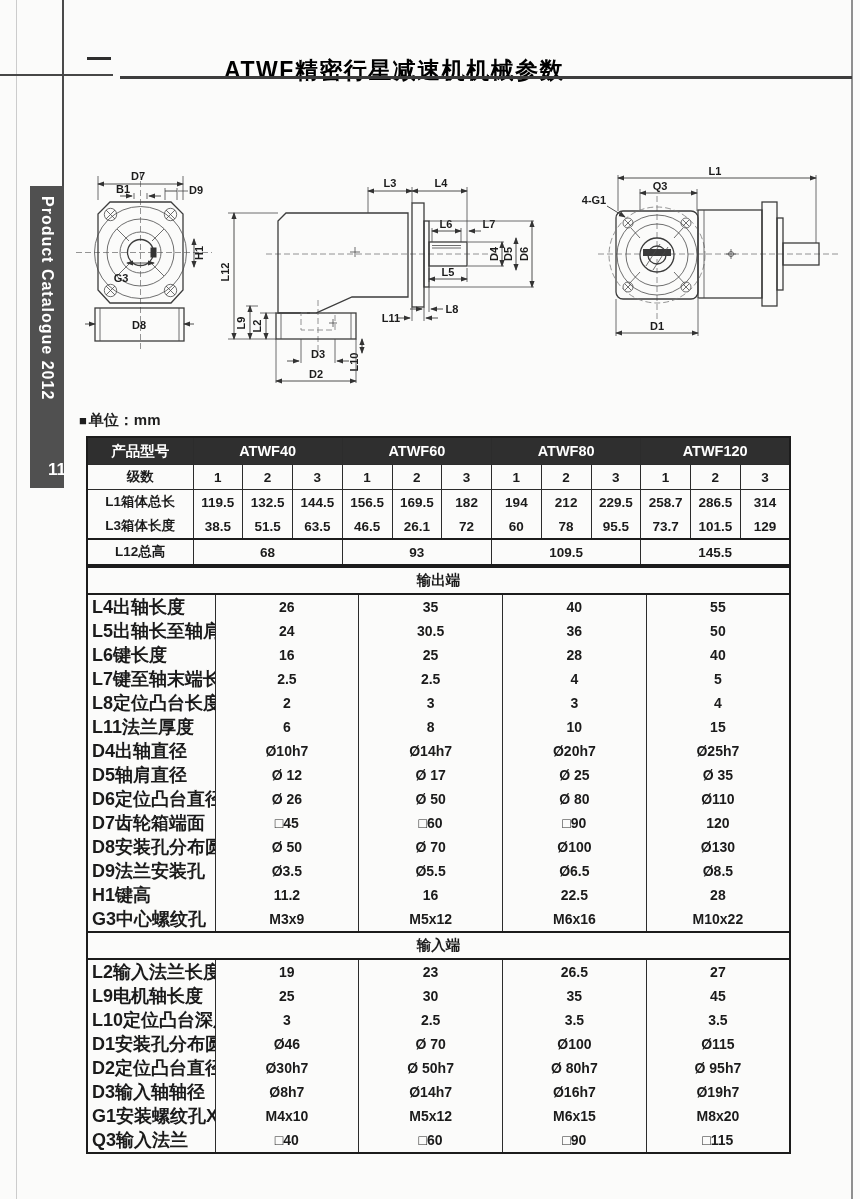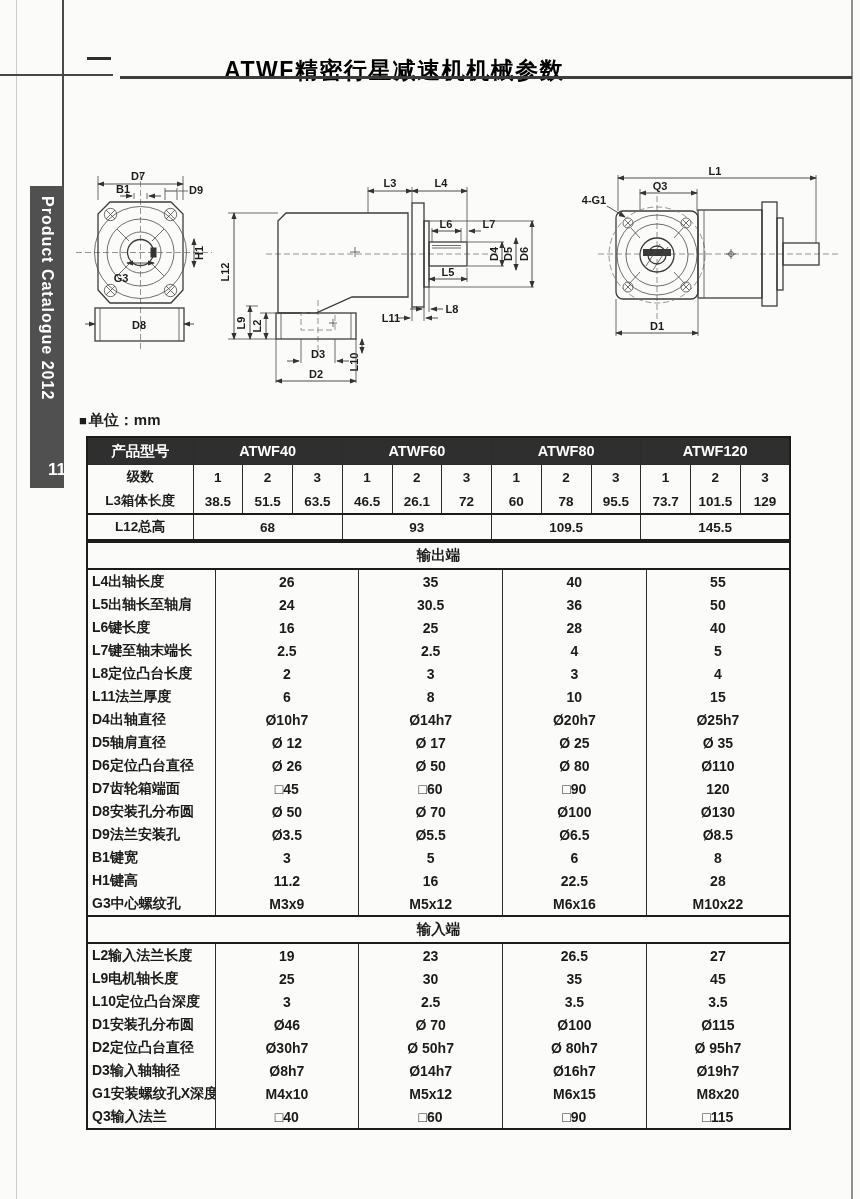--- a/index.html
+++ b/index.html
@@ -46,21 +46,21 @@
   table.spec{border-collapse:collapse;width:703px;table-layout:fixed;
     font-weight:bold;color:#1b1b1b;}
   table.spec td{border-left:1.4px solid #2c2c2c;border-right:1.4px solid #2c2c2c;
     padding:0;text-align:center;font-size:13.5px;height:24px;overflow:hidden;white-space:nowrap;}
   #top-table{border:2.4px solid #1c1c1c;}
   #top-table tr.model-row td{background:#2f2f2f;color:#ffffff;font-size:14.5px;height:26px;}
   #top-table tr.rule-top td{border-top:1.4px solid #2c2c2c;}
   #top-table tr.rule-thick td{border-top:2px solid #1c1c1c;}
   #bot-table{border:2.4px solid #1c1c1c;border-top:none;}
   #bot-table td{font-size:14px;height:23px;}
-  #bot-table td.lab{text-align:left;padding-left:4px;font-size:14px;}
+  #bot-table td.lab{text-align:left;padding-left:4px;font-size:18px;}
   #bot-table tr.sec-row td{border-top:2.4px solid #1c1c1c;border-bottom:2.4px solid #1c1c1c;
     height:25px;font-size:14.5px;text-align:center;}
 </style>
 </head>
 <body>
 
 <div id="page-left-edge" class="vline"></div>
 <div id="page-right-edge" class="vline"></div>
 <div id="title-vline" class="vline"></div>
 <div id="left-rule" class="hline-el"></div>
@@ -323,20 +323,35 @@
           <td class="">1</td>
           <td class="">2</td>
           <td class="">3</td>
           <td class="">1</td>
           <td class="">2</td>
           <td class="">3</td>
           <td class="">1</td>
           <td class="">2</td>
           <td class="">3</td>
         </tr>
+        <tr class="rule-top">
+          <td class="lab">L1箱体总长</td>
+          <td class="">119.5</td>
+          <td class="">132.5</td>
+          <td class="">144.5</td>
+          <td class="">156.5</td>
+          <td class="">169.5</td>
+          <td class="">182</td>
+          <td class="">194</td>
+          <td class="">212</td>
+          <td class="">229.5</td>
+          <td class="">258.7</td>
+          <td class="">286.5</td>
+          <td class="">314</td>
+        </tr>
         <tr class="">
           <td class="lab">L3箱体长度</td>
           <td class="">38.5</td>
           <td class="">51.5</td>
           <td class="">63.5</td>
           <td class="">46.5</td>
           <td class="">26.1</td>
           <td class="">72</td>
           <td class="">60</td>
           <td class="">78</td>
@@ -444,27 +459,20 @@
           <td class="">Ø130</td>
         </tr>
         <tr class="">
           <td class="lab">D9法兰安装孔</td>
           <td class="">Ø3.5</td>
           <td class="">Ø5.5</td>
           <td class="">Ø6.5</td>
           <td class="">Ø8.5</td>
         </tr>
         <tr class="">
-          <td class="lab">B1键宽</td>
-          <td class="">3</td>
-          <td class="">5</td>
-          <td class="">6</td>
-          <td class="">8</td>
-        </tr>
-        <tr class="">
           <td class="lab">H1键高</td>
           <td class="">11.2</td>
           <td class="">16</td>
           <td class="">22.5</td>
           <td class="">28</td>
         </tr>
         <tr class="">
           <td class="lab">G3中心螺纹孔</td>
           <td class="">M3x9</td>
           <td class="">M5x12</td>

